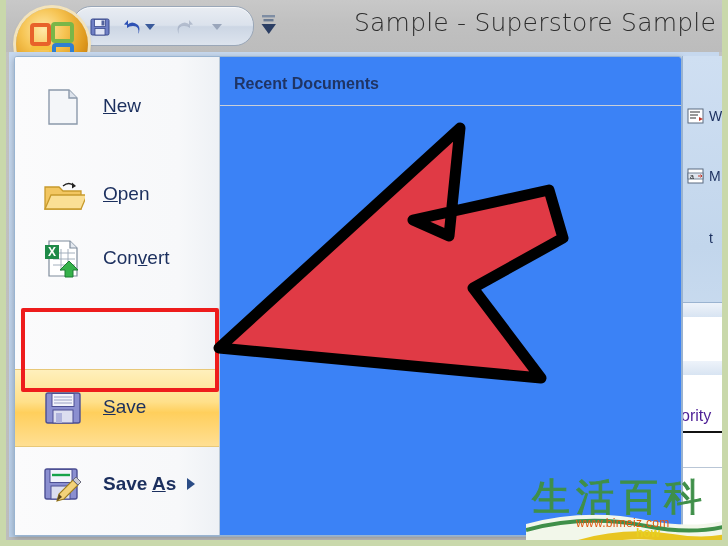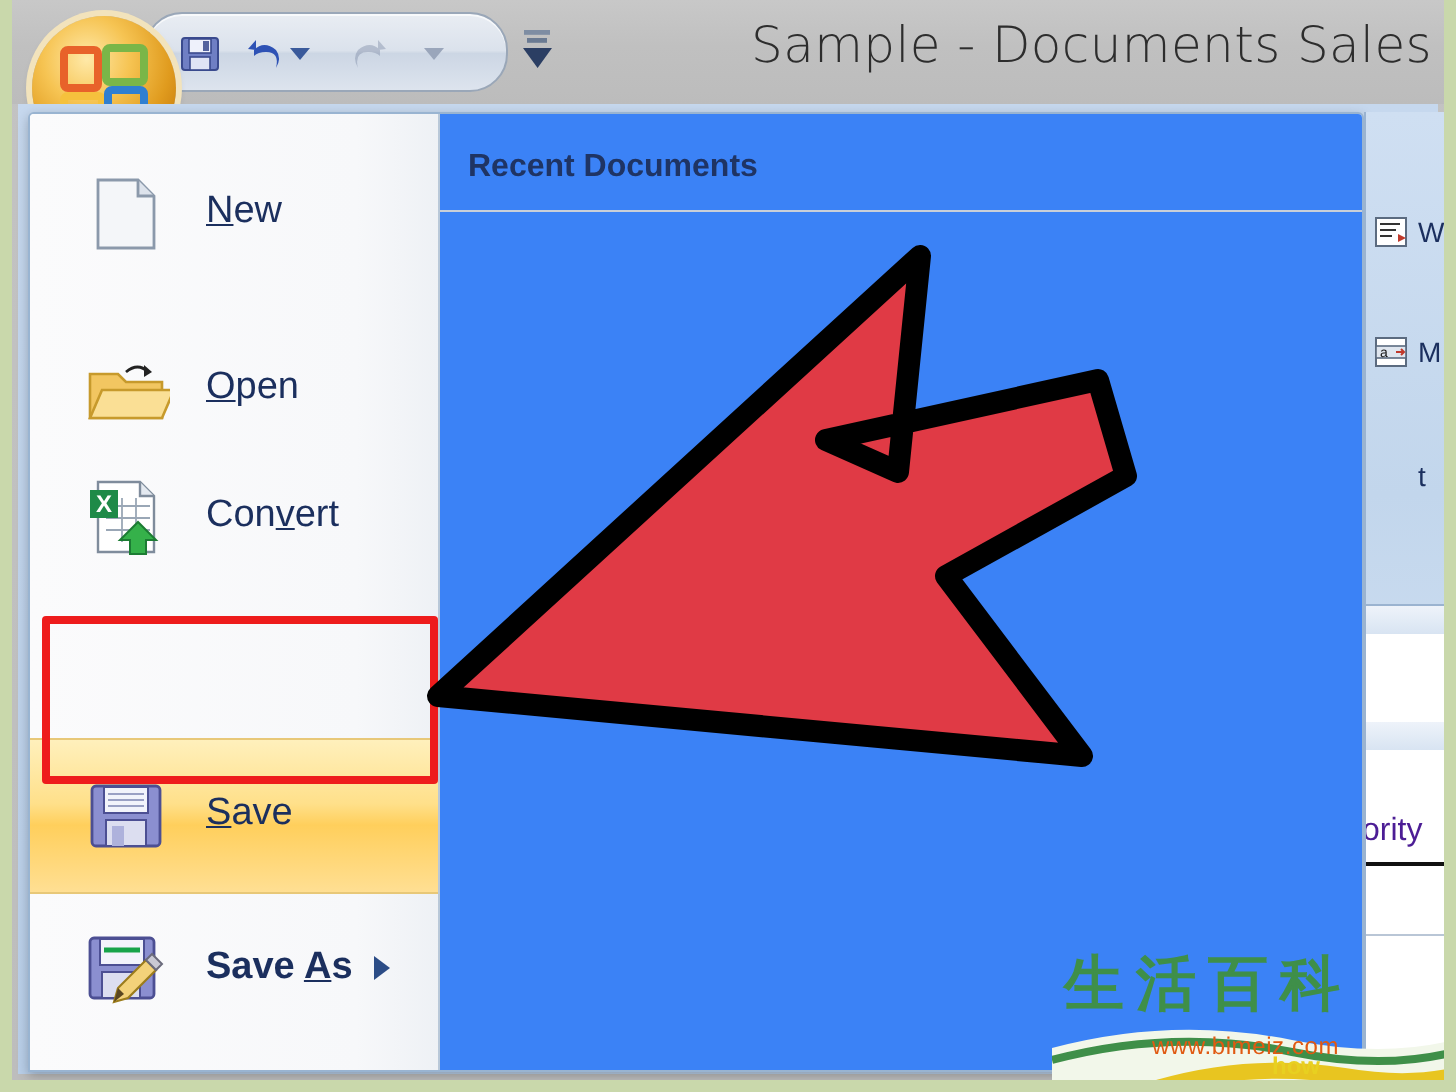--- a/index.html
+++ b/index.html
@@ -115,33 +115,33 @@
   #cell-underline{position:absolute;left:0;top:128px;width:42px;height:2px;background:#111;}
   
   #arrow-wrap{position:absolute;left:205px;top:110px;width:420px;height:300px;}
   
   #wm{position:absolute;left:520px;top:470px;width:208px;height:76px;}
   #wm-url{
     position:absolute;left:50px;top:46px;font-size:12px;color:#e05a12;
     font-family:"Liberation Sans", sans-serif;font-weight:normal;letter-spacing:.3px;
   }
   #wm-cn{
-    position:absolute;left:6px;top:2px;font-size:30px;color:#3f8f49;
+    position:absolute;left:6px;top:2px;font-size:38px;color:#3f8f49;
     font-family:Liberation Serif, serif;letter-spacing:6px;
     -webkit-text-stroke:1px #3f8f49;
   }
   #wm-how{position:absolute;left:110px;top:56px;font-size:12px;color:#e8d020;font-weight:bold;}
 </style>
 </head>
 <body>
 
 <div id="window">
 
   <div id="titlebar">
-    <div id="title-text">Sample - Documents Sales</div>
+    <div id="title-text">Sample - Superstore Sample</div>
 
     <div id="qat">
 
       <span class="qat-ico" style="left:16px;">
         <svg width="22" height="22" viewBox="0 0 22 22">
           <rect x="2" y="3" width="18" height="16" rx="1.5" fill="#6f7fc4" stroke="#3a4a8e" stroke-width="1"></rect>
           <rect x="5.5" y="3.5" width="11" height="7" fill="#eef1fb" stroke="#3a4a8e" stroke-width=".8"></rect>
           <rect x="6" y="12.5" width="10" height="6.5" fill="#dfe4f5" stroke="#3a4a8e" stroke-width=".8"></rect>
           <rect x="12.5" y="4.5" width="3" height="5" fill="#54639e"></rect>
         </svg>

